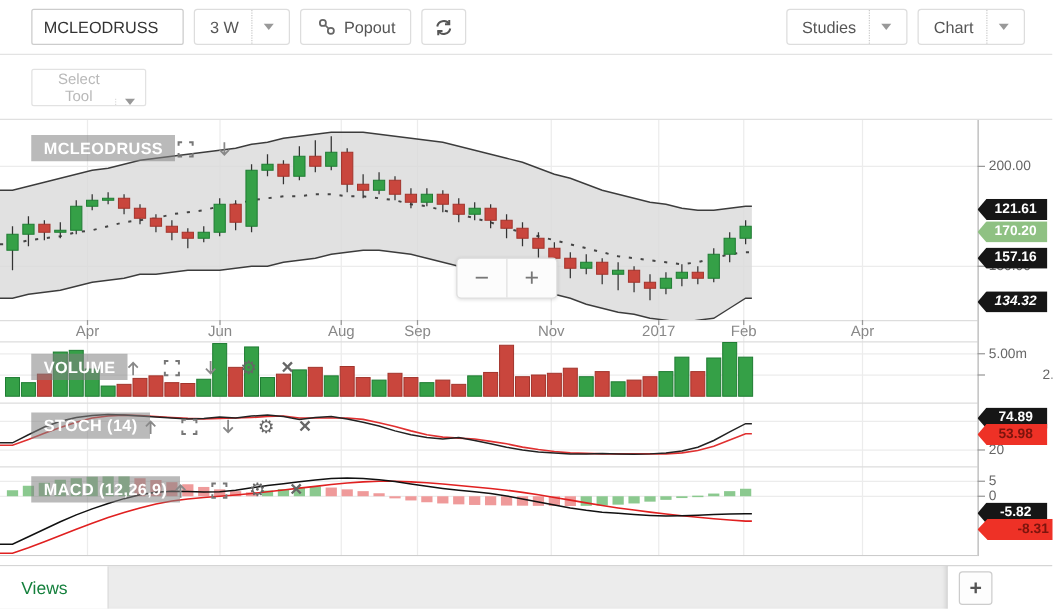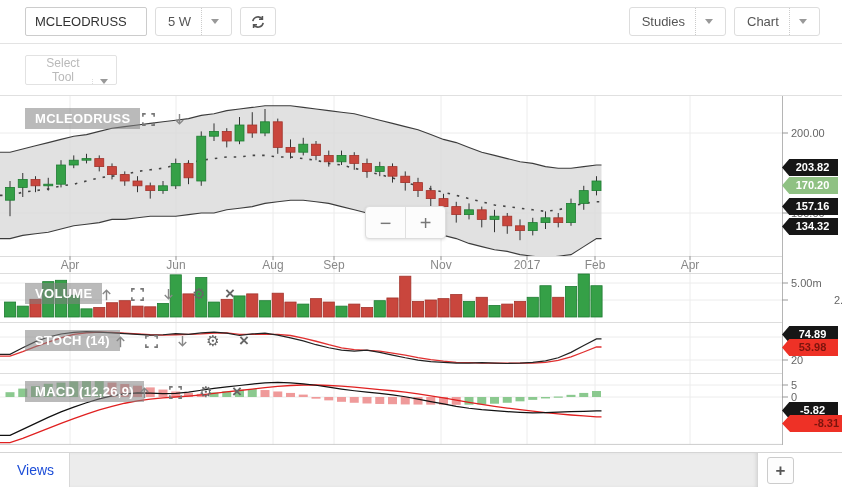--- a/index.html
+++ b/index.html
@@ -37,33 +37,43 @@
   .ytick { position:absolute; left:791px; font-size:11px; color:#666; height:14px; line-height:14px; z-index:2; }
   .price-badge { position:absolute; left:782px; min-width:56px; height:17px; line-height:17px; font-size:11px; font-weight:bold; text-align:center; padding:0 5px 0 10px; clip-path:polygon(0 50%, 13% 0, 100% 0, 100% 100%, 13% 100%); z-index:5; }
   .price-badge.black { background:#161616; color:#fff; }
   .price-badge.green { background:#8fc183; color:#fff; }
   .price-badge.red { background:#ee3126; color:#7c140d; }
 
   
   .scroll-strip { height:7px; background:#fff; }
   .views-bar { height:35px; border-top:1px solid #d5d5d5; background:#fff; position:relative; }
   .views-bg { position:absolute; left:0; top:0; height:100%; width:758px; background:#ececec; box-shadow:inset -3px 0 4px -2px rgba(0,0,0,.15); }
-  .views-tab { position:absolute; left:0; top:0; height:100%; width:70px; background:#fff; border-right:1px solid #d8d8d8; display:flex; align-items:center; padding-left:17px; font-size:14px; color:#1d4ed8; cursor:pointer; z-index:2; }
+  .views-tab { position:absolute; left:0; top:0; height:100%; width:87px; background:#fff; border-right:1px solid #d8d8d8; display:flex; align-items:center; padding-left:17px; font-size:14px; color:#15803d; cursor:pointer; z-index:2; }
   .add-btn { position:absolute; right:48px; top:4px; width:27px; height:27px; background:#fdfdfd; border:1px solid #ccc; border-radius:3px; color:#555; font-size:17px; font-weight:bold; cursor:pointer; line-height:1; }
 </style>
 </head>
 <body>
 
 <div class="toolbar1">
   <input class="symbol-input" value="MCLEODRUSS" style="">
   <button class="btn dd-btn" style="min-width:52px">
-    <span>5 W</span>
+    <span>3 W</span>
     <span class="caret-wrap">
         <span class="caret"></span>
       </span>
+  </button>
+  <button class="btn">
+    <span class="picon" style="margin-right:6px">
+      <svg width="15" height="15" viewBox="0 0 16 16">
+          <circle cx="4.6" cy="4.6" r="2.6" fill="none" stroke="#666" stroke-width="1.5"></circle>
+          <circle cx="11.4" cy="11.4" r="2.6" fill="none" stroke="#666" stroke-width="1.5"></circle>
+          <line x1="6.4" y1="6.4" x2="9.6" y2="9.6" stroke="#666" stroke-width="1.5"></line>
+        </svg>
+    </span>
+    <span>Popout</span>
   </button>
   <button class="btn icon-btn">
     <span class="picon">
       <svg width="16" height="16" viewBox="0 0 16 16" fill="none" stroke="#555" stroke-width="1.6">
         <path d="M13.2 8.8 A5.3 5.3 0 0 1 3.6 10.8"></path>
           <path d="M2.8 7.2 A5.3 5.3 0 0 1 12.4 5.2"></path>
         <path d="M12.4 1.9 V5.3 H9.0"></path>
           <path d="M3.6 14.1 V10.7 H7.0"></path>
       </svg>
     </span>
@@ -449,24 +459,24 @@
   </div>
 
   <div id="yaxis">
       <div class="ytick" style="top: 30px;">200.00</div>
       <div class="ytick" style="top: 110px;">150.00</div>
       <div class="ytick" style="top: 180px;">5.00m</div>
       <div class="ytick" style="top: 197px; margin-left: 43px;">2.50m</div>
       <div class="ytick" style="top: 257px;">20</div>
       <div class="ytick" style="top: 282px;">5</div>
       <div class="ytick" style="top: 294px;">0</div>
-      <div class="price-badge black" style="top: 63px;">203.82</div>
+      <div class="price-badge black" style="top: 63px;">121.61</div>
       <div class="price-badge green" style="top: 81px;">170.20</div>
       <div class="price-badge black" style="top: 102px;">157.16</div>
-      <div class="price-badge black" style="top: 122px;">134.32</div>
+      <div class="price-badge black" style="top: 137px; font-style: italic;">134.32</div>
       <div class="price-badge black" style="top: 230px;">74.89</div>
       <div class="price-badge red" style="top: 243px;">53.98</div>
       <div class="price-badge black" style="top: 306px;">-5.82</div>
       <div class="price-badge red" style="top: 319px; padding-left: 32px;">-8.31</div>
     </div>
 </div>
 
 <div class="scroll-strip"></div>
 <div class="views-bar">
   <div class="views-bg"></div>

